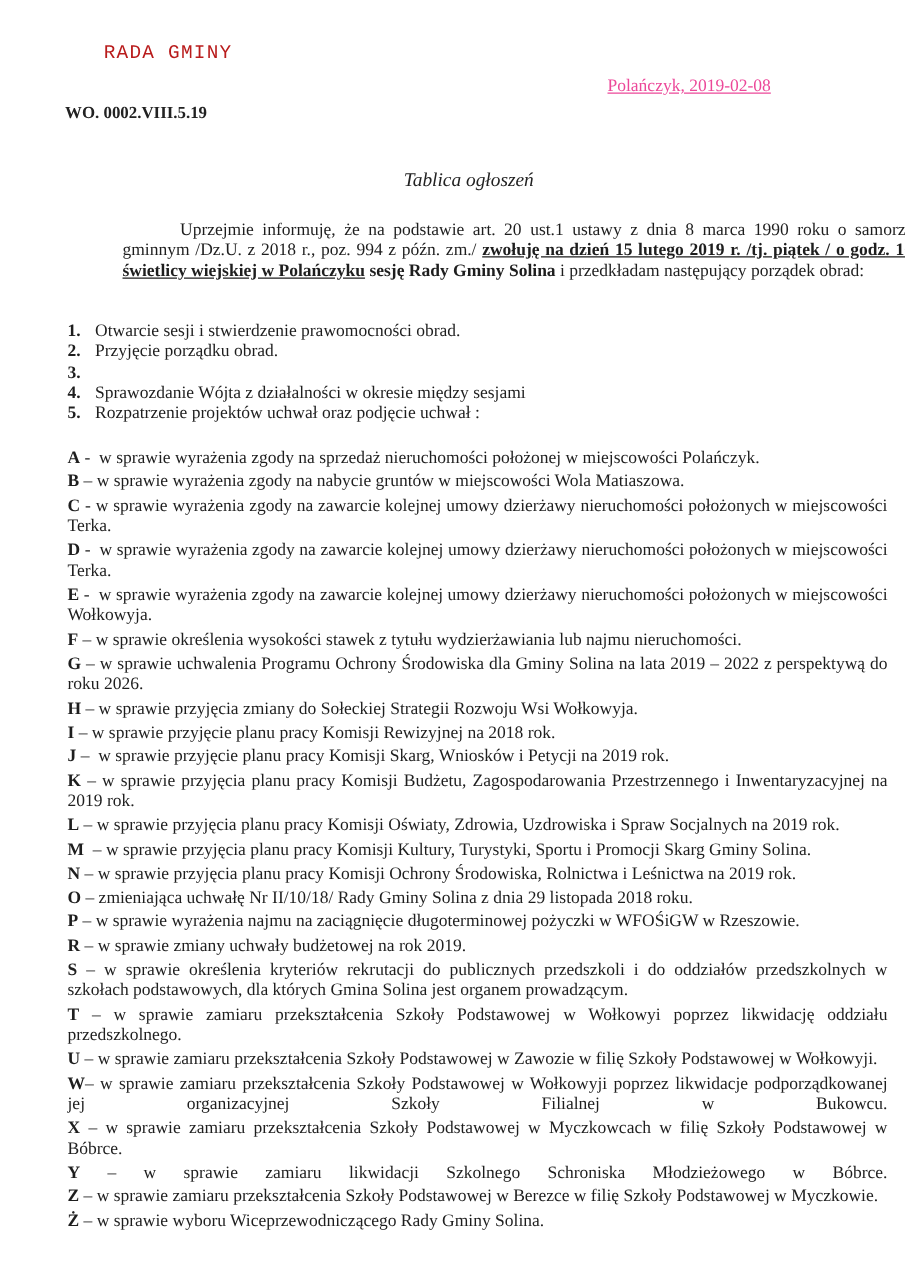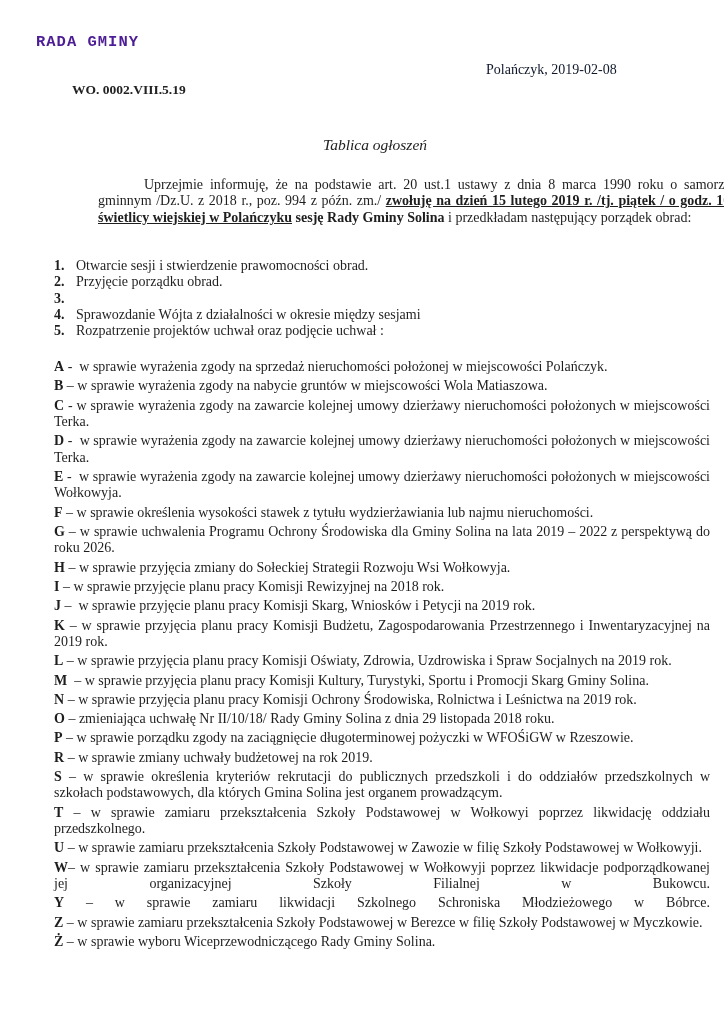--- a/index.html
+++ b/index.html
@@ -3,31 +3,31 @@
 <meta charset="utf-8">
 <style>
   html, body { margin: 0; padding: 0; background: #ffffff; }
   body {
     width: 724px; height: 1024px; position: relative; overflow: hidden;
     font-family: "Liberation Serif", "DejaVu Serif", serif;
     color: #1e1e1e;
   }
   .stamp {
     position: absolute; left: 36px; top: 32px; width: 150px;
-    text-align: left; color: #4c1d95;
+    text-align: right; color: #b91c1c;
     font-family: "Liberation Mono", "DejaVu Sans Mono", monospace;
-    font-size: 15.5px; line-height: 21px; letter-spacing: 1px; font-weight: bold;
+    font-size: 15.5px; line-height: 21px; letter-spacing: 1px;
   }
   .ref {
-    position: absolute; left: 72px; top: 82px;
+    position: absolute; left: 52px; top: 82px;
     font-weight: bold; font-size: 13.5px; color: #222;
   }
   .place-date {
     position: absolute; left: 486px; top: 62px;
-    font-size: 14px; color: #0f172a;
+    font-size: 14px; color: #ec4899; text-decoration: underline;
   }
   .title {
     position: absolute; left: 0; width: 724px; top: 136px; text-align: center;
     font-weight: normal; font-style: italic; font-size: 15.5px; color: #222;
     padding-left: 26px; box-sizing: border-box;
   }
   .intro {
     position: absolute; left: 54px; width: 656px; top: 177px;
     font-size: 14px; line-height: 16.3px; text-align: justify; margin-left: 44px;
   }
@@ -94,22 +94,23 @@
     <div class="res"><span class="letter">F</span><span style="white-space: pre;"> – </span><span>w sprawie określenia wysokości stawek z tytułu wydzierżawiania lub najmu nieruchomości.</span></div>
     <div class="res"><span class="letter">G</span><span style="white-space: pre;"> – </span><span>w sprawie uchwalenia Programu Ochrony Środowiska dla Gminy Solina na lata 2019 – 2022 z perspektywą do roku 2026.</span></div>
     <div class="res"><span class="letter">H</span><span style="white-space: pre;"> – </span><span>w sprawie przyjęcia zmiany do Sołeckiej Strategii Rozwoju Wsi Wołkowyja.</span></div>
     <div class="res"><span class="letter">I</span><span style="white-space: pre;"> – </span><span>w sprawie przyjęcie planu  pracy Komisji Rewizyjnej  na 2018 rok.</span></div>
     <div class="res"><span class="letter">J</span><span style="white-space: pre;"> –  </span><span>w sprawie przyjęcie planu pracy Komisji Skarg, Wniosków i Petycji  na 2019 rok.</span></div>
     <div class="res"><span class="letter">K</span><span style="white-space: pre;"> – </span><span>w sprawie przyjęcia planu pracy Komisji Budżetu, Zagospodarowania Przestrzennego i Inwentaryzacyjnej na 2019 rok.</span></div>
     <div class="res"><span class="letter">L</span><span style="white-space: pre;"> – </span><span>w sprawie przyjęcia planu pracy Komisji Oświaty, Zdrowia, Uzdrowiska i Spraw Socjalnych na 2019 rok.</span></div>
     <div class="res"><span class="letter">M</span><span style="white-space: pre;">  – </span><span>w sprawie przyjęcia planu pracy Komisji Kultury, Turystyki, Sportu i Promocji Skarg Gminy Solina.</span></div>
     <div class="res"><span class="letter">N</span><span style="white-space: pre;"> – </span><span>w sprawie przyjęcia planu pracy Komisji Ochrony Środowiska, Rolnictwa i Leśnictwa na 2019 rok.</span></div>
     <div class="res"><span class="letter">O</span><span style="white-space: pre;"> – </span><span>zmieniająca uchwałę Nr II/10/18/ Rady Gminy Solina z dnia 29 listopada 2018 roku.</span></div>
-    <div class="res"><span class="letter">P</span><span style="white-space: pre;"> – </span><span>w sprawie porządku zgody na zaciągnięcie długoterminowej pożyczki w WFOŚiGW w Rzeszowie.</span></div>
+    <div class="res"><span class="letter">P</span><span style="white-space: pre;"> – </span><span>w sprawie wyrażenia najmu na zaciągnięcie długoterminowej pożyczki w WFOŚiGW w Rzeszowie.</span></div>
     <div class="res"><span class="letter">R</span><span style="white-space: pre;"> – </span><span>w sprawie zmiany uchwały budżetowej na rok 2019.</span></div>
     <div class="res"><span class="letter">S</span><span style="white-space: pre;"> – </span><span>w sprawie określenia kryteriów rekrutacji do publicznych przedszkoli i do oddziałów przedszkolnych w szkołach podstawowych, dla których Gmina Solina jest organem prowadzącym.</span></div>
     <div class="res"><span class="letter">T</span><span style="white-space: pre;"> – </span><span>w sprawie zamiaru przekształcenia Szkoły Podstawowej w Wołkowyi poprzez likwidację oddziału przedszkolnego.</span></div>
     <div class="res"><span class="letter">U</span><span style="white-space: pre;"> – </span><span>w sprawie zamiaru przekształcenia Szkoły Podstawowej w Zawozie w filię Szkoły Podstawowej w Wołkowyji.</span></div>
     <div class="res spread"><span class="letter">W</span><span style="white-space: pre;">– </span><span>w sprawie zamiaru przekształcenia Szkoły Podstawowej w Wołkowyji poprzez likwidacje podporządkowanej jej organizacyjnej Szkoły Filialnej w Bukowcu.</span></div>
+    <div class="res"><span class="letter">X</span><span style="white-space: pre;"> – </span><span>w sprawie zamiaru przekształcenia Szkoły Podstawowej w Myczkowcach w filię Szkoły Podstawowej w Bóbrce.</span></div>
     <div class="res spread"><span class="letter">Y</span><span style="white-space: pre;"> – </span><span>w sprawie zamiaru likwidacji Szkolnego Schroniska Młodzieżowego w Bóbrce.</span></div>
     <div class="res"><span class="letter">Z</span><span style="white-space: pre;"> – </span><span>w sprawie zamiaru przekształcenia Szkoły Podstawowej w Berezce w filię Szkoły Podstawowej w Myczkowie.</span></div>
     <div class="res"><span class="letter">Ż</span><span style="white-space: pre;"> – </span><span>w sprawie wyboru Wiceprzewodniczącego Rady Gminy Solina.</span></div>
   </div>
 
 </body></html>

